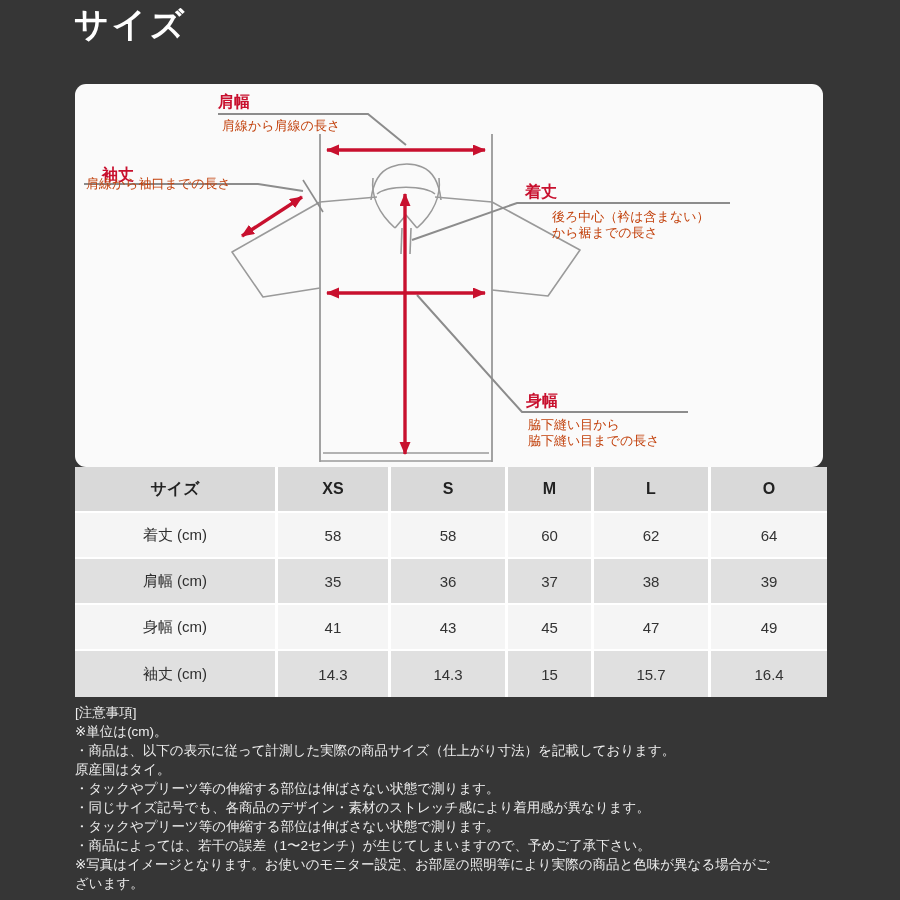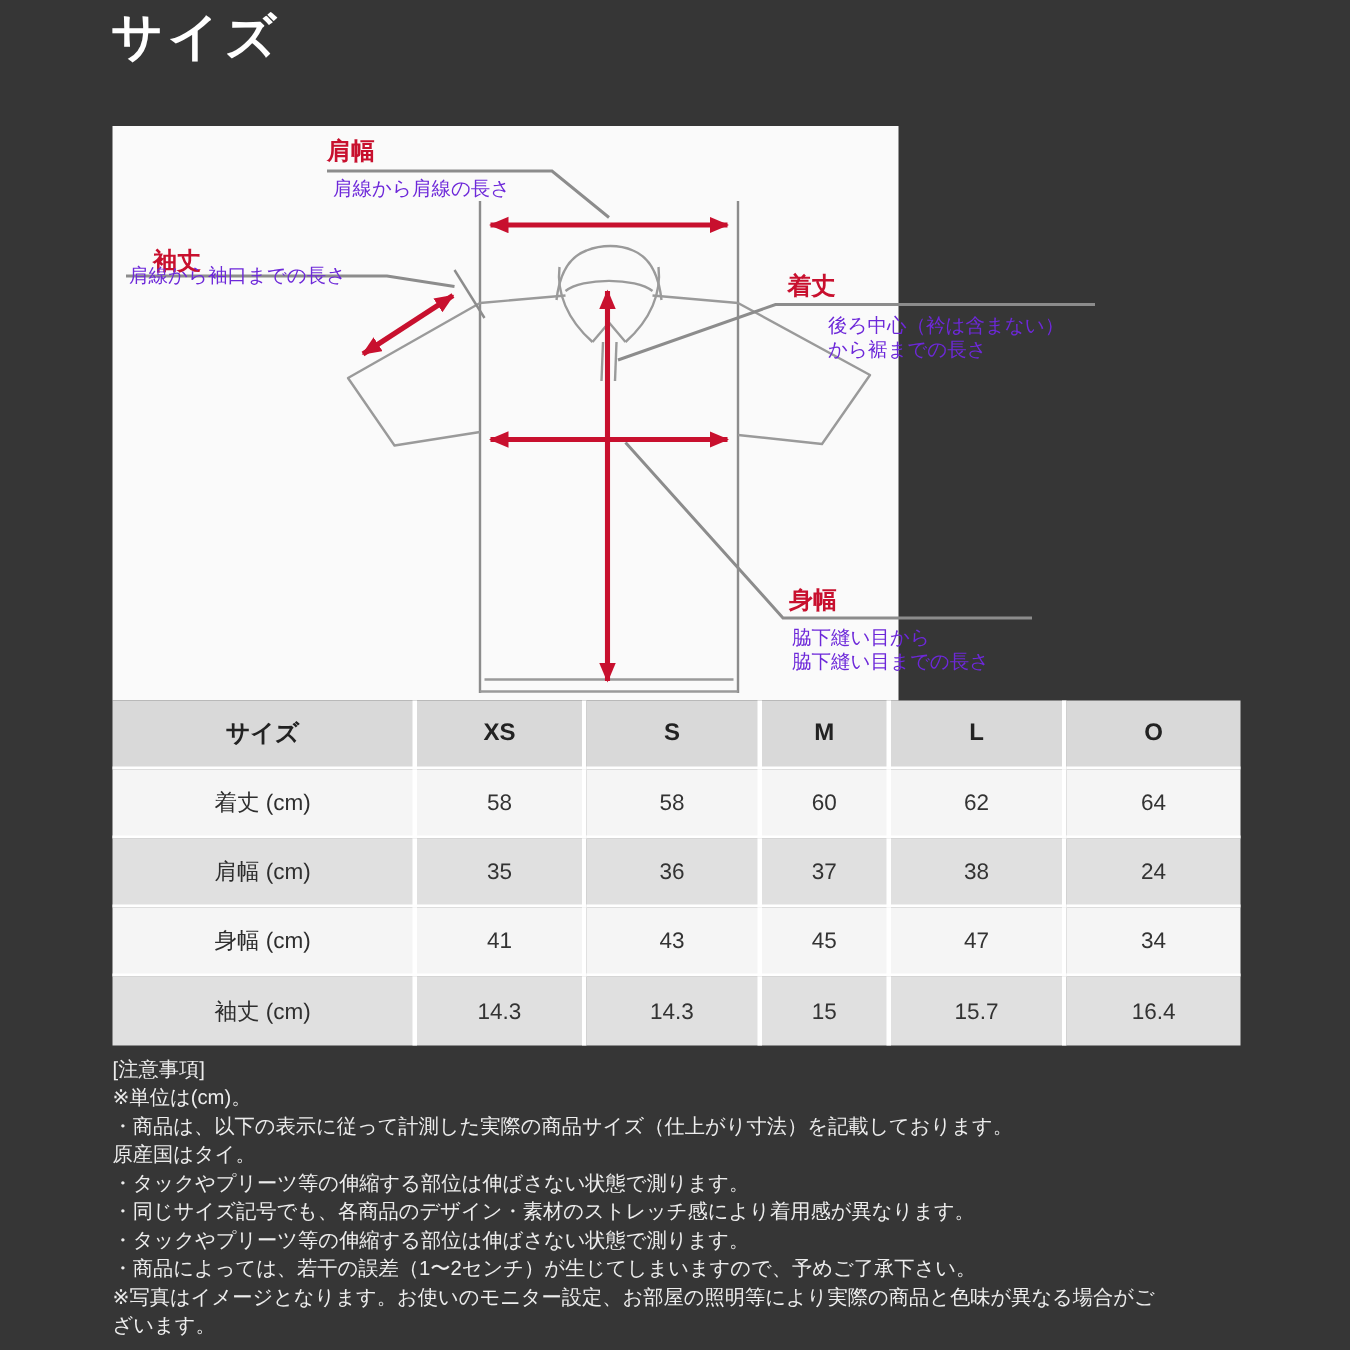--- a/index.html
+++ b/index.html
@@ -9,32 +9,33 @@
     overflow:hidden;
     position:relative;
     font-family:"Liberation Sans","DejaVu Sans",sans-serif;
   }
   .page-title{
     position:absolute;left:74px;top:2px;
     font-size:34px;font-weight:bold;color:#ffffff;letter-spacing:3px;
   }
   
   .diagram{
-    position:absolute;left:75px;top:84px;width:524px;height:383px;
+    position:absolute;left:75px;top:84px;width:748px;height:383px;
     background:#fafafa;
+    border-radius:11px;
   }
   .diagram svg{position:absolute;left:0;top:0;}
   .dg-term{
     position:absolute;
     font-size:16px;font-weight:bold;color:#c8102e;
     white-space:nowrap;line-height:18px;
   }
   .dg-desc{
     position:absolute;
-    font-size:13px;color:#6d28d9;line-height:16px;
+    font-size:13px;color:#c2410c;line-height:16px;
     white-space:nowrap;
   }
   
   table.size-table{
     position:absolute;left:75px;top:467px;width:752px;
     border-collapse:separate;border-spacing:0;table-layout:fixed;
   }
   .size-table th,.size-table td{
     height:46px;box-sizing:border-box;
     text-align:center;vertical-align:middle;
@@ -163,29 +164,29 @@
       <td>60</td>
       <td>62</td>
       <td>64</td>
     </tr>
     <tr>
       <td class="rowlabel">肩幅 (cm)</td>
       <td>35</td>
       <td>36</td>
       <td>37</td>
       <td>38</td>
-      <td>24</td>
+      <td>39</td>
     </tr>
     <tr>
       <td class="rowlabel">身幅 (cm)</td>
       <td>41</td>
       <td>43</td>
       <td>45</td>
       <td>47</td>
-      <td>34</td>
+      <td>49</td>
     </tr>
     <tr>
       <td class="rowlabel">袖丈 (cm)</td>
       <td>14.3</td>
       <td>14.3</td>
       <td>15</td>
       <td>15.7</td>
       <td>16.4</td>
     </tr>
   </tbody>

